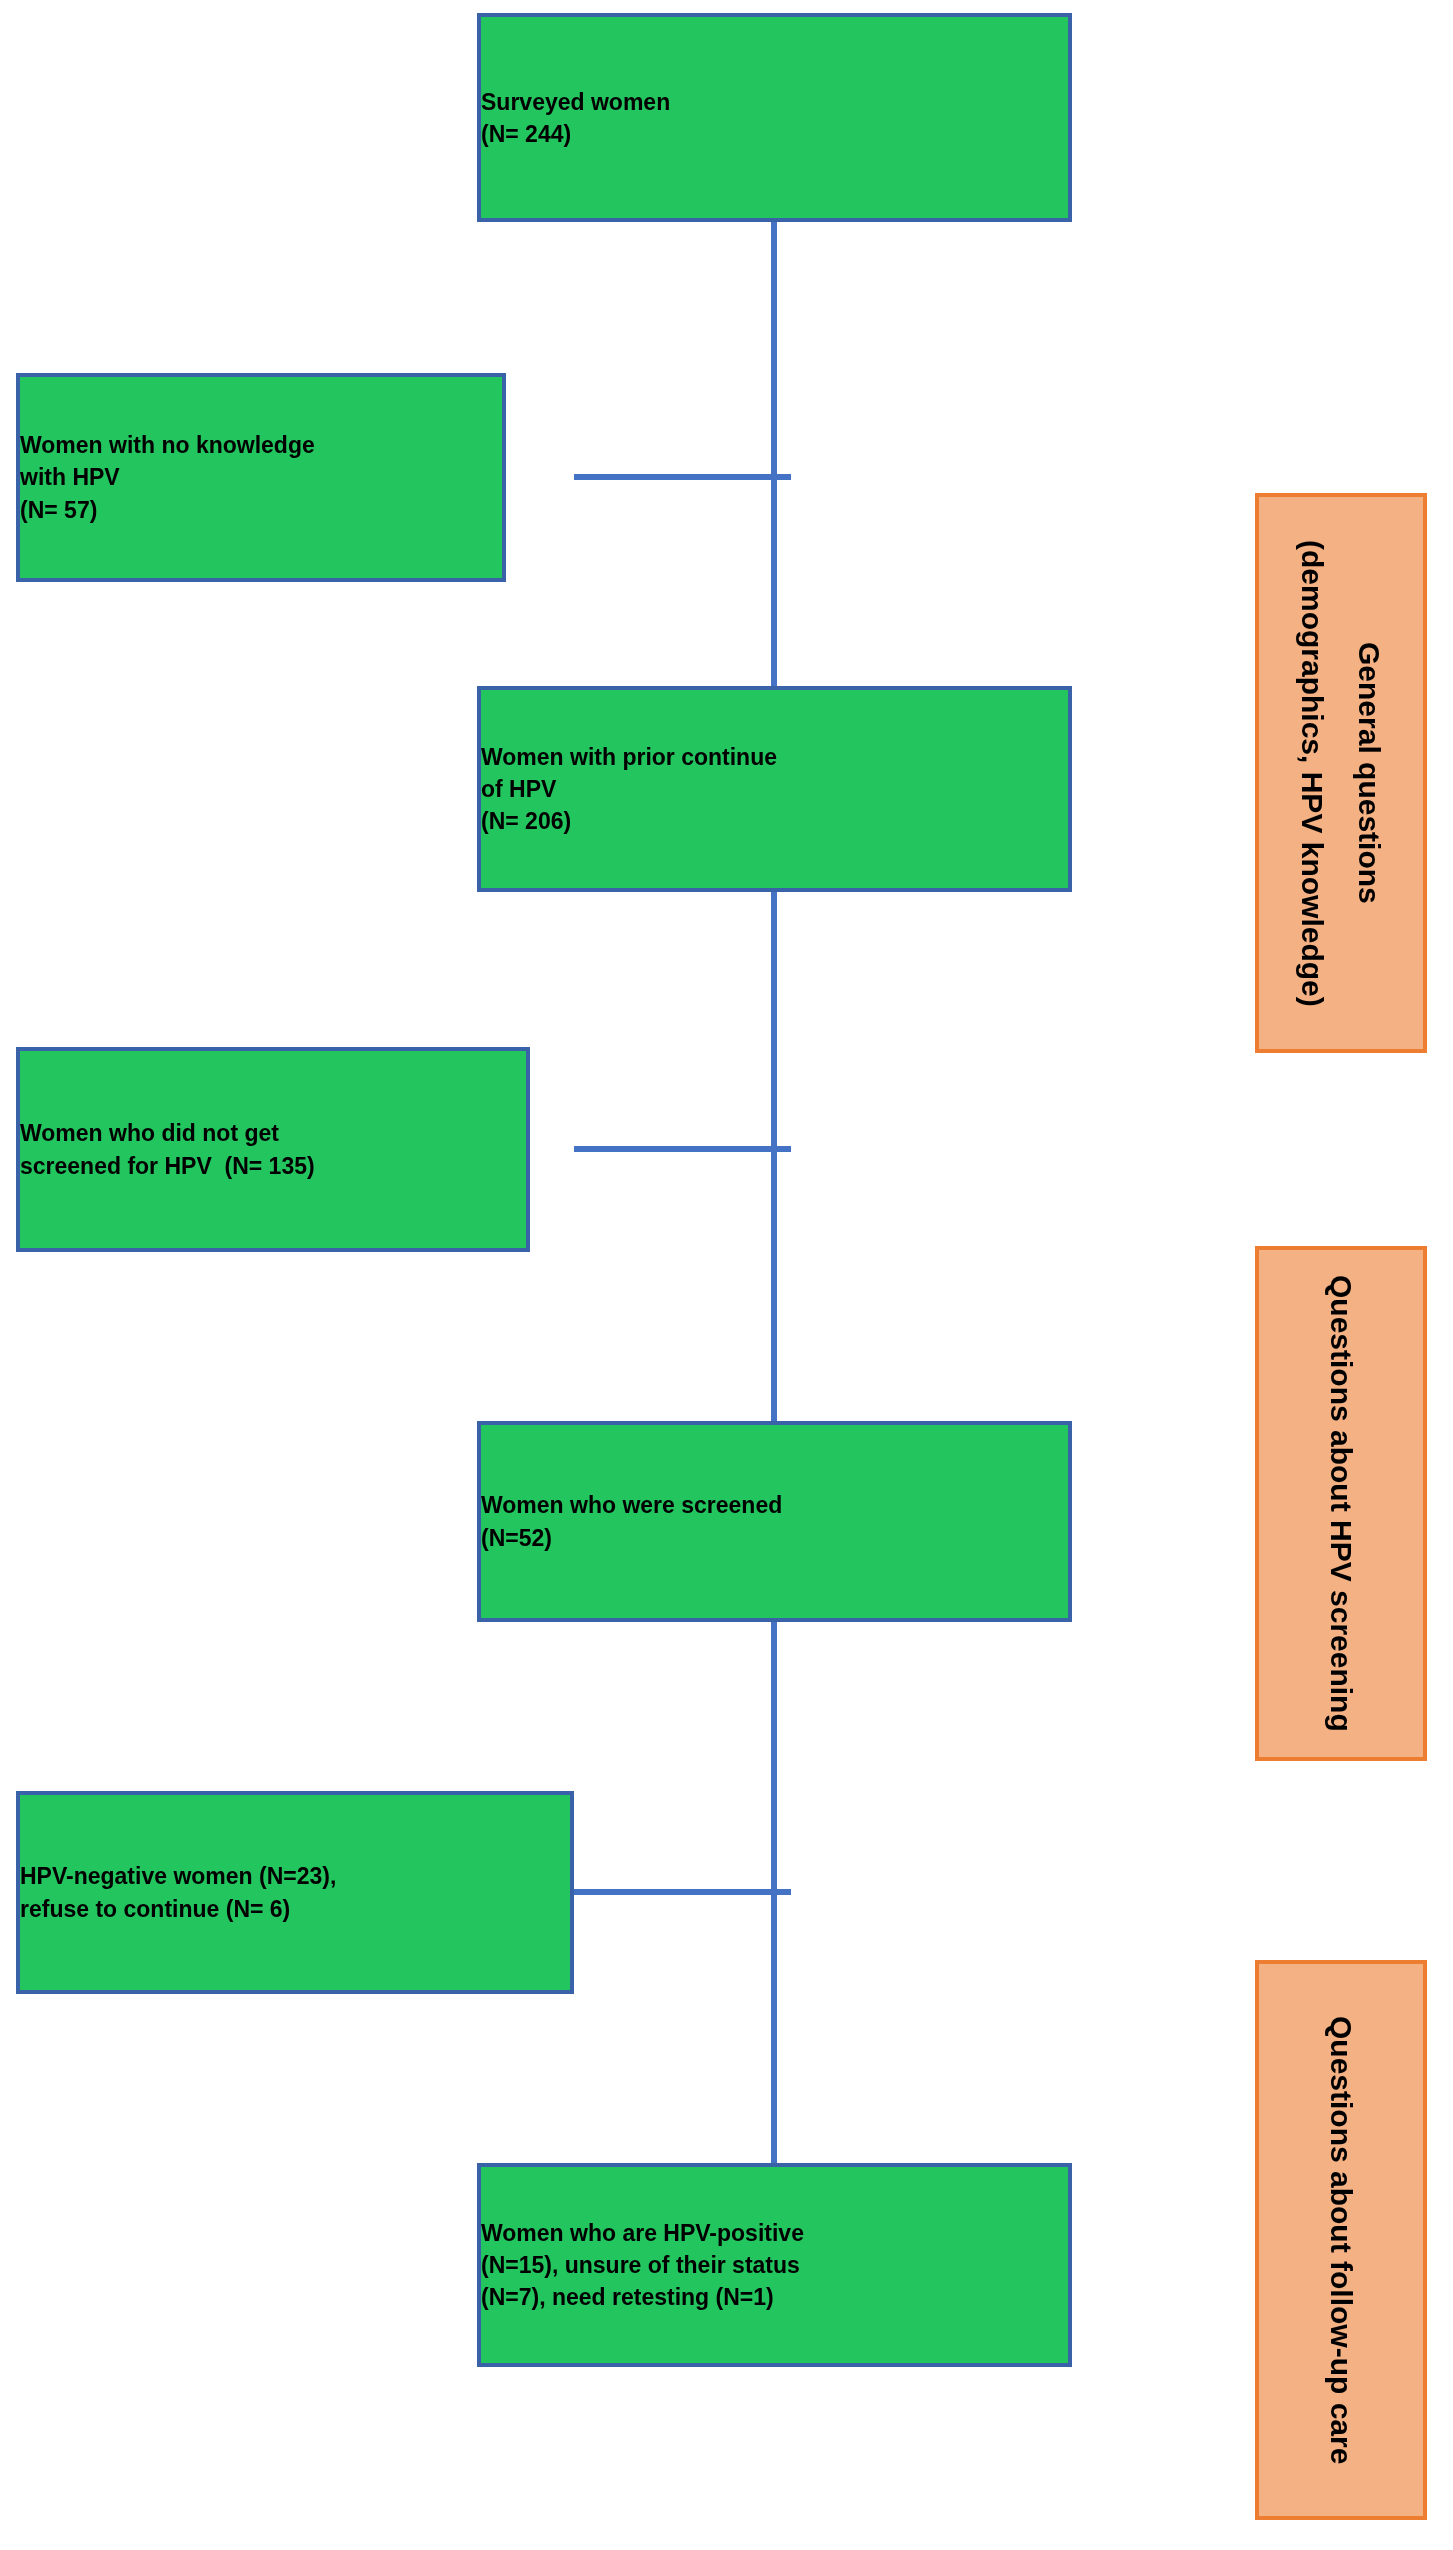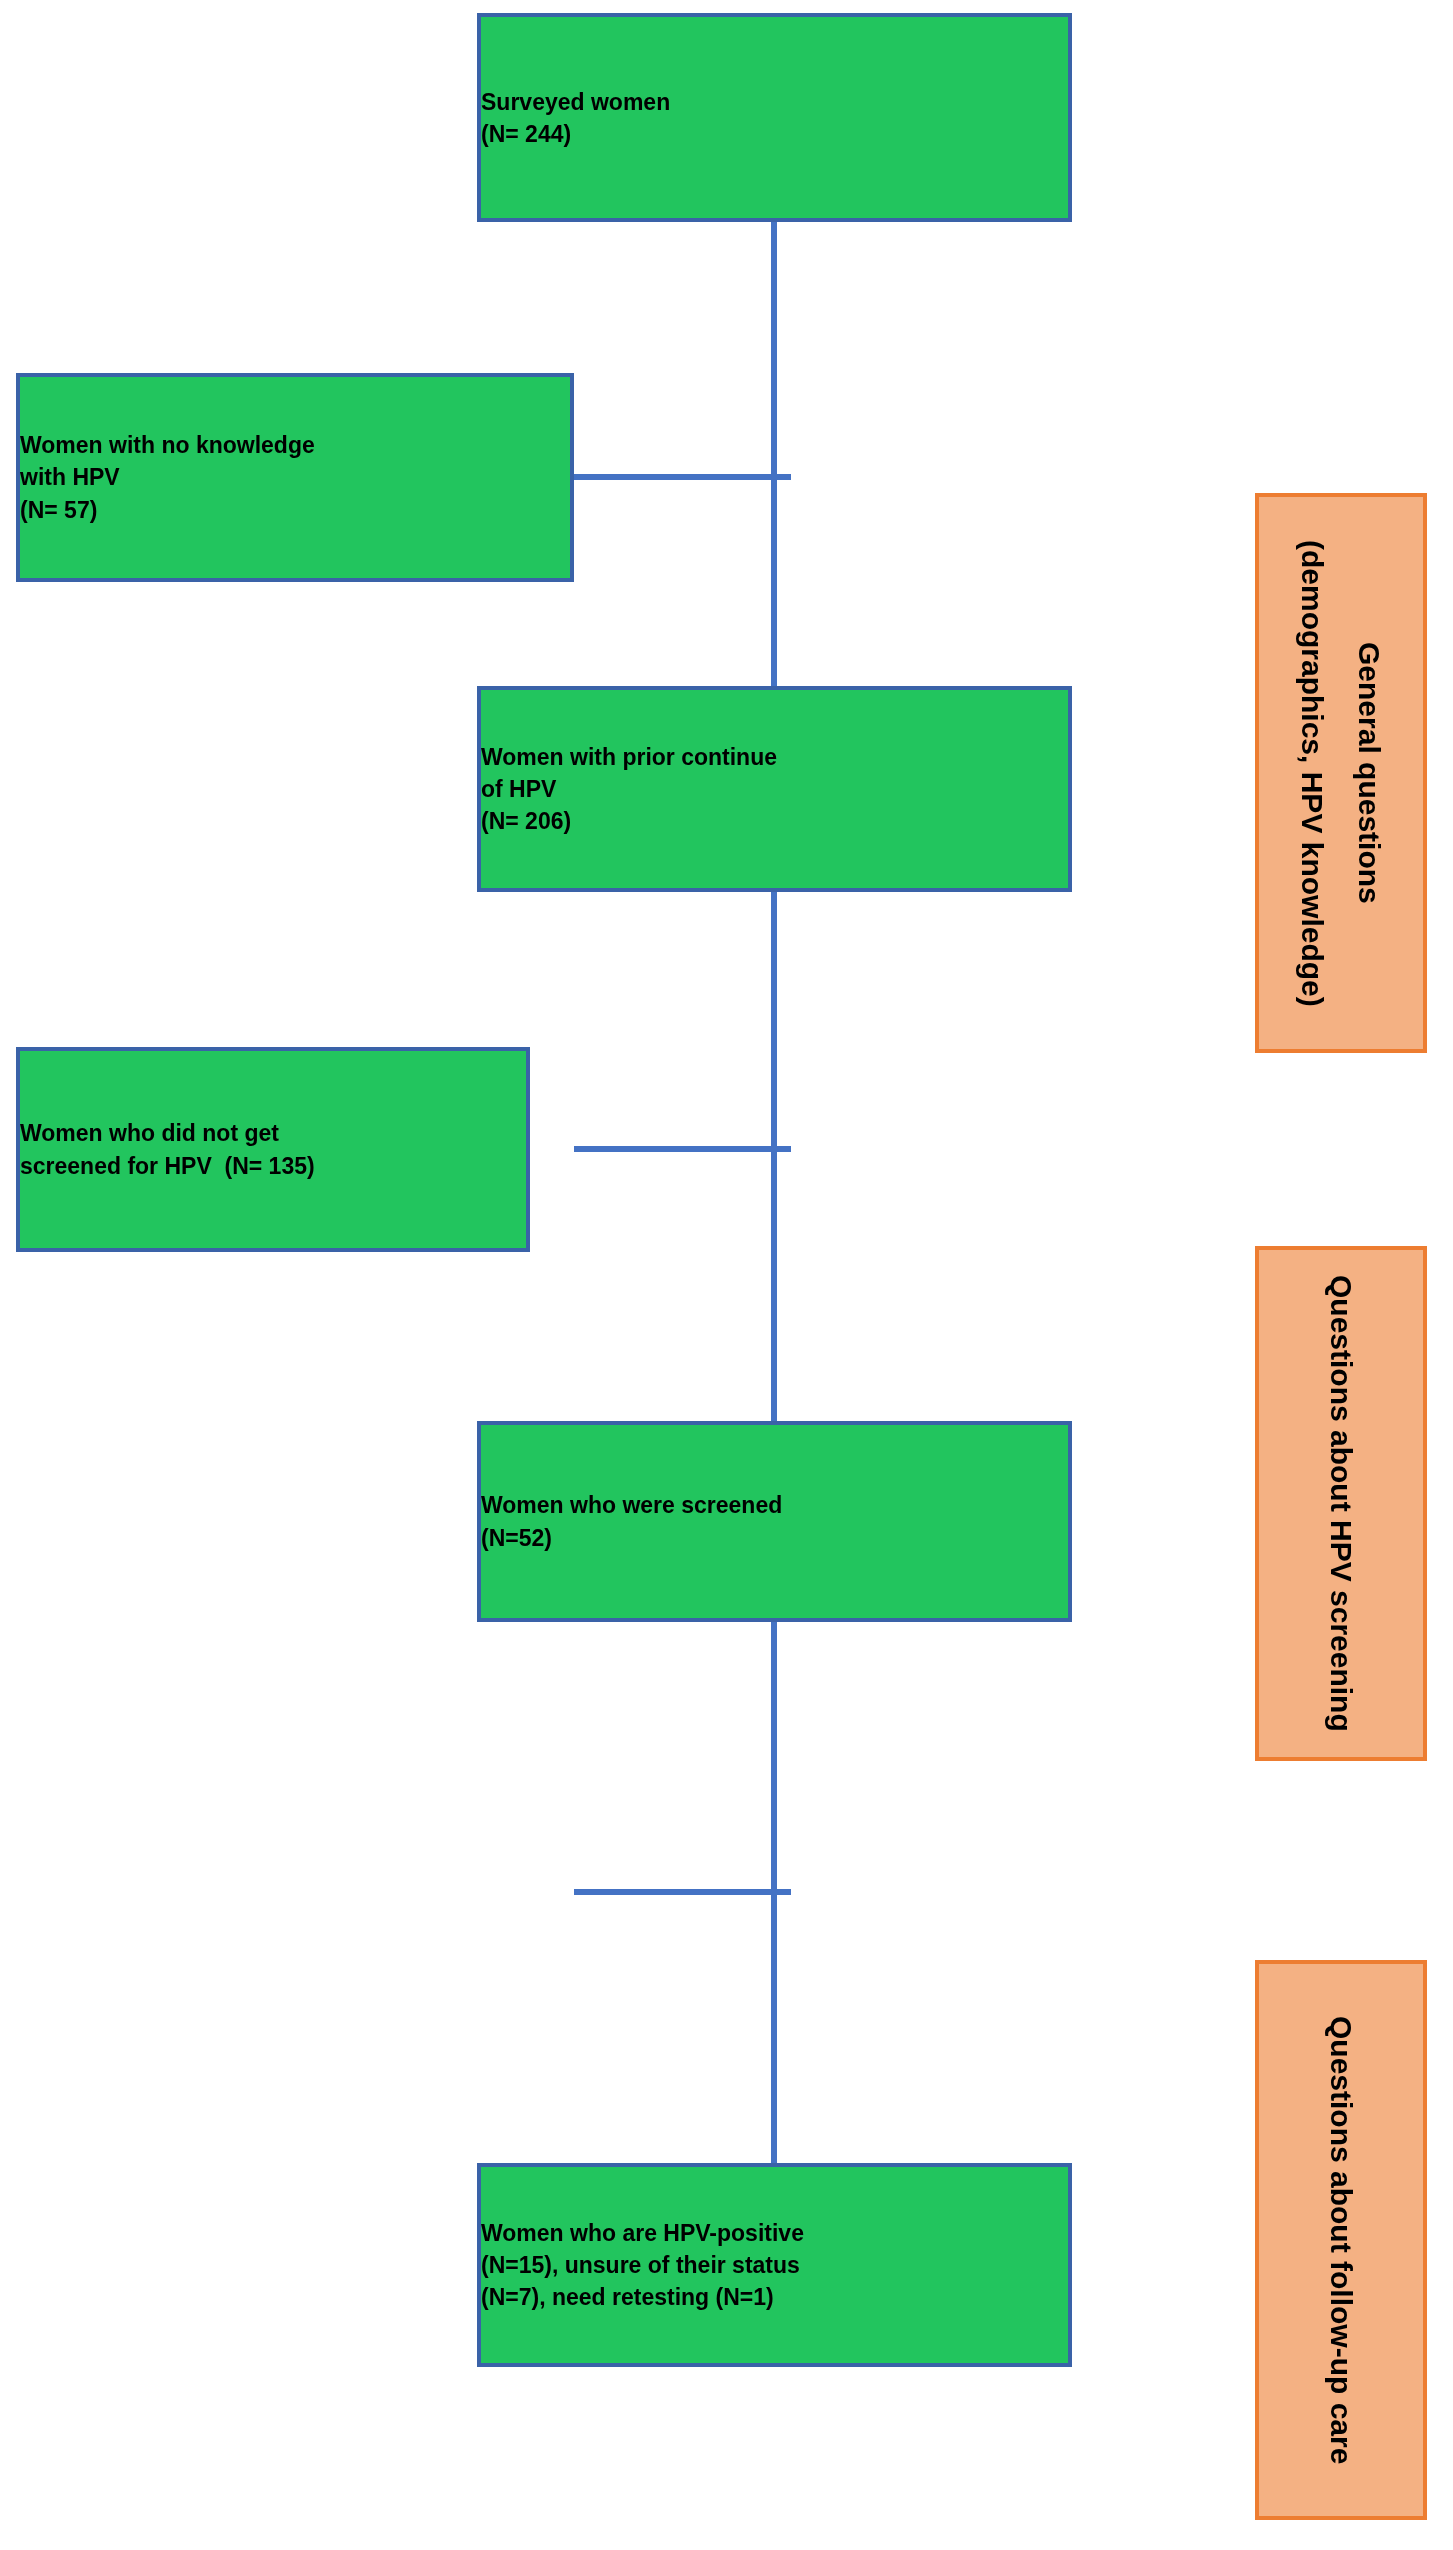--- a/index.html
+++ b/index.html
@@ -66,31 +66,35 @@
       <div class="tline">Women who were screened</div>
       <div class="tline">(N=52)</div>
     </div>
 
   <div class="box" style="left:477px;top:2163px;width:595px;height:204px">
       <div class="tline">Women who are HPV-positive</div>
       <div class="tline">(N=15), unsure of their status</div>
       <div class="tline">(N=7), need retesting (N=1)</div>
     </div>
 
-  <div class="box" style="left:16px;top:373px;width:558px;height:209px">
+  <div class="box" style="left:16px;top:373px;width:490px;height:209px">
       <div class="tline">Women with no knowledge</div>
       <div class="tline">with HPV</div>
       <div class="tline">(N= 57)</div>
     </div>
 
   <div class="box" style="left:16px;top:1047px;width:514px;height:205px">
       <div class="tline">Women who did not get</div>
       <div class="tline">screened for HPV  (N= 135)</div>
     </div>
 
+  <div class="box" style="left:16px;top:1791px;width:558px;height:203px">
+      <div class="tline">HPV-negative women (N=23),</div>
+      <div class="tline">refuse to continue (N= 6)</div>
+    </div>
 
   <div class="obox" style="left:1255px;top:493px;width:172px;height:560px">
     <div class="vtext">
         <div class="tline">General questions</div>
         <div class="tline">(demographics, HPV knowledge)</div>
       </div>
   </div>
 
   <div class="obox" style="left:1255px;top:1246px;width:172px;height:515px">
     <div class="vtext">

